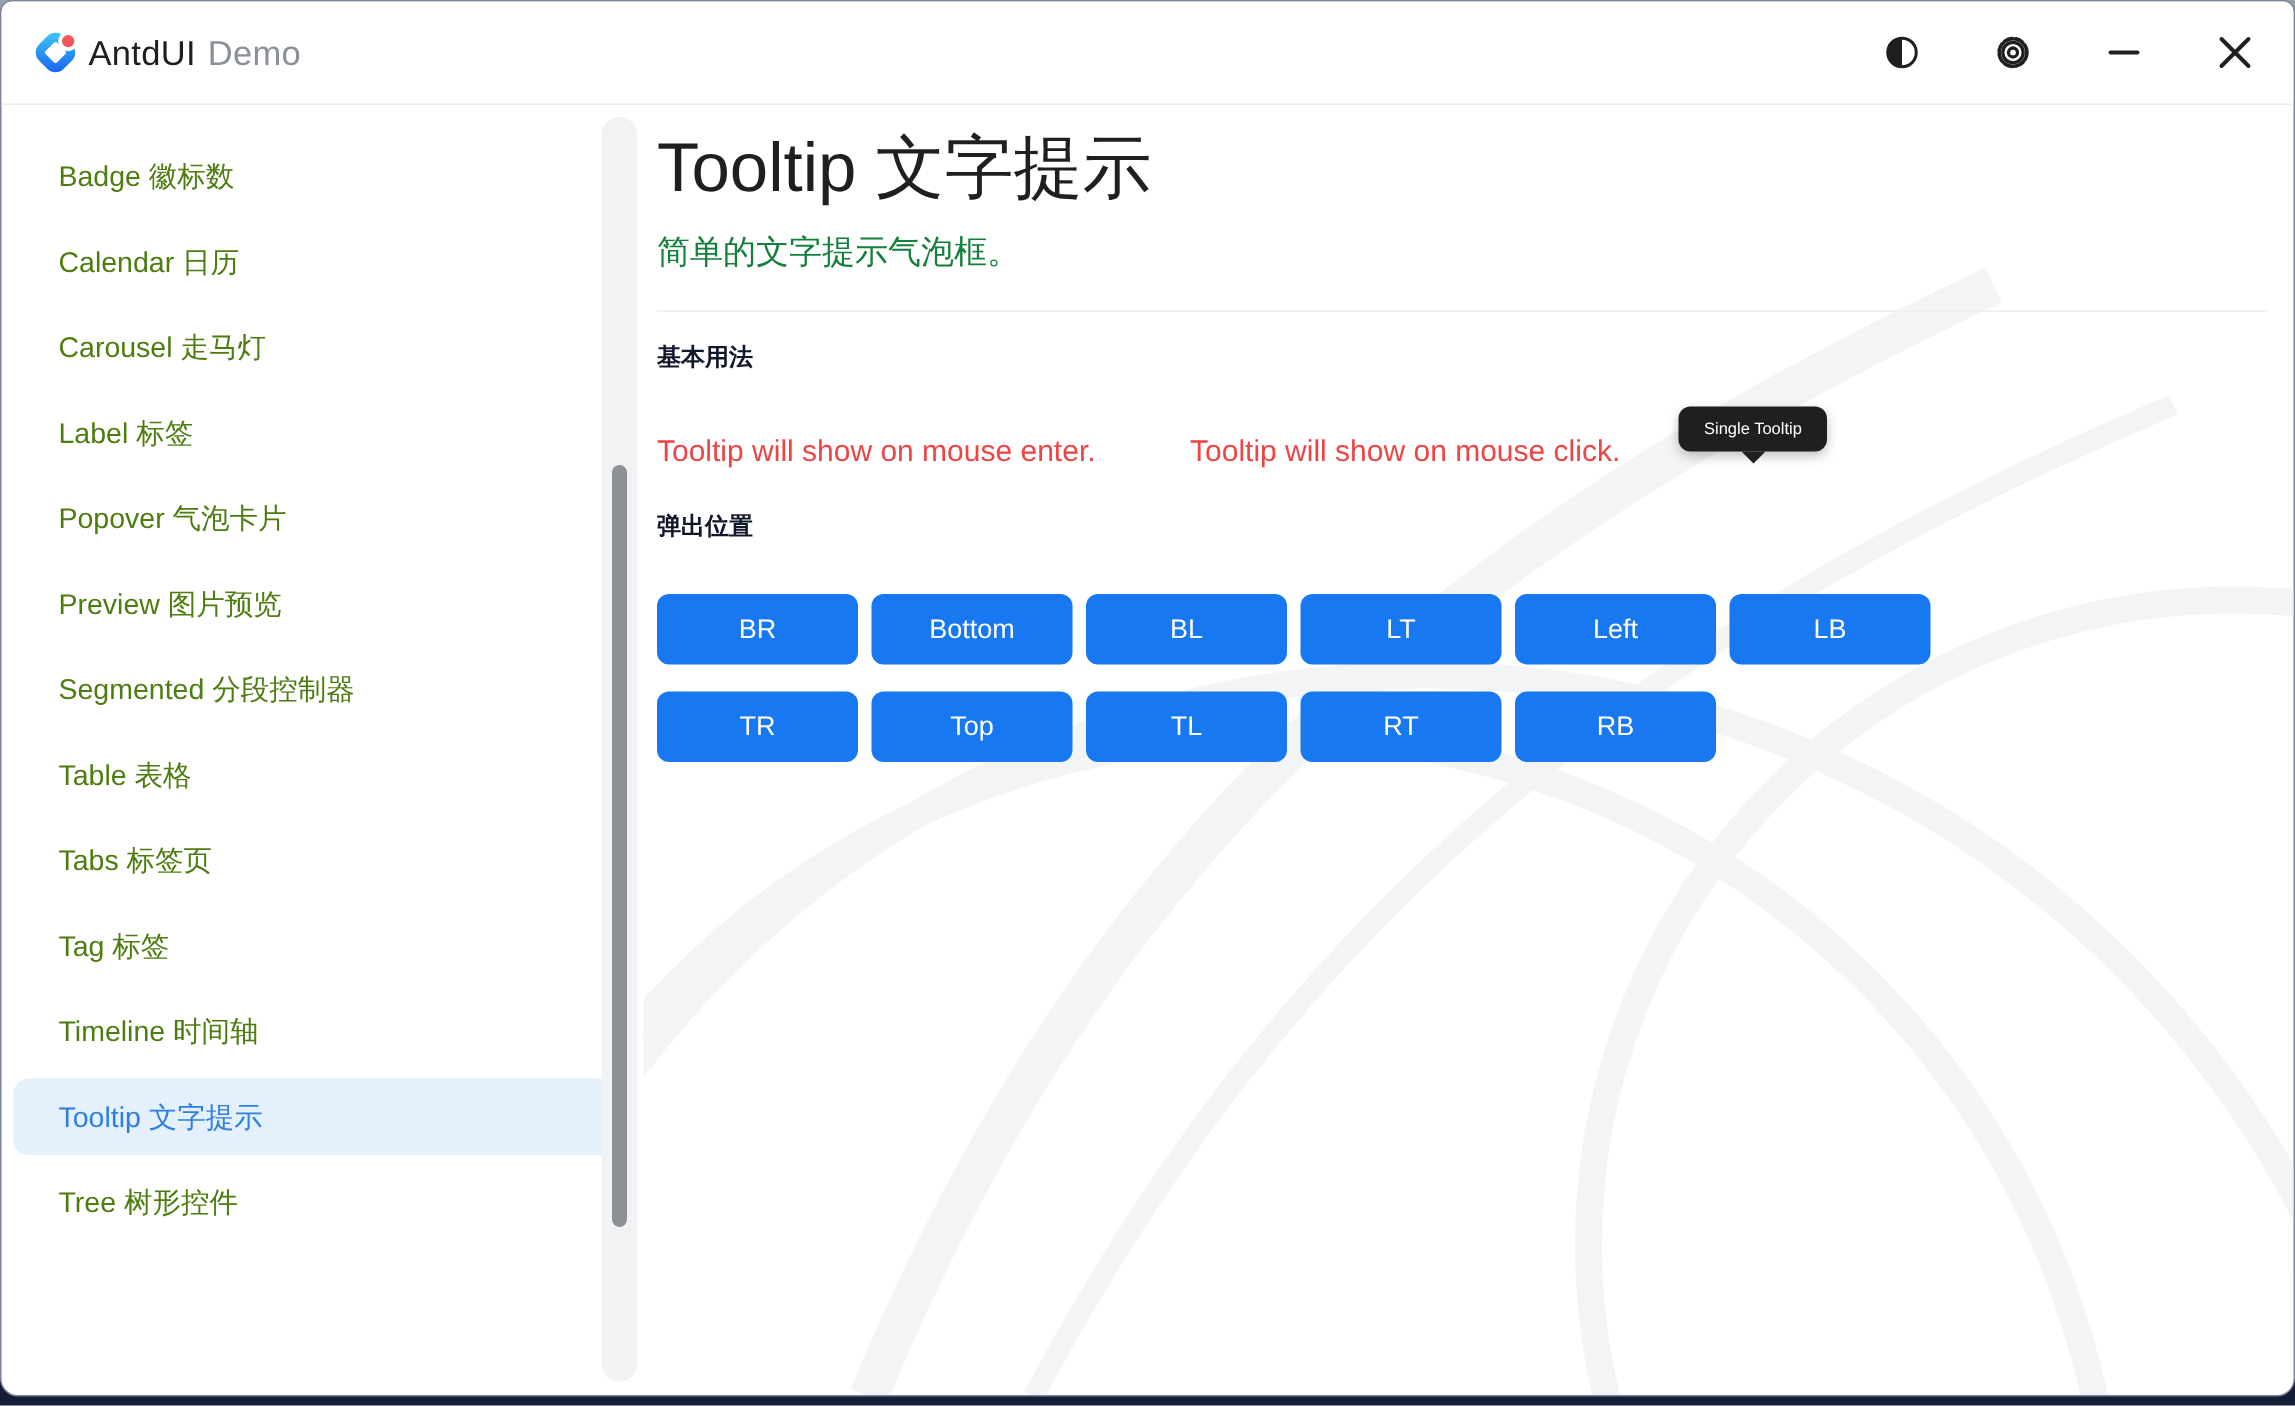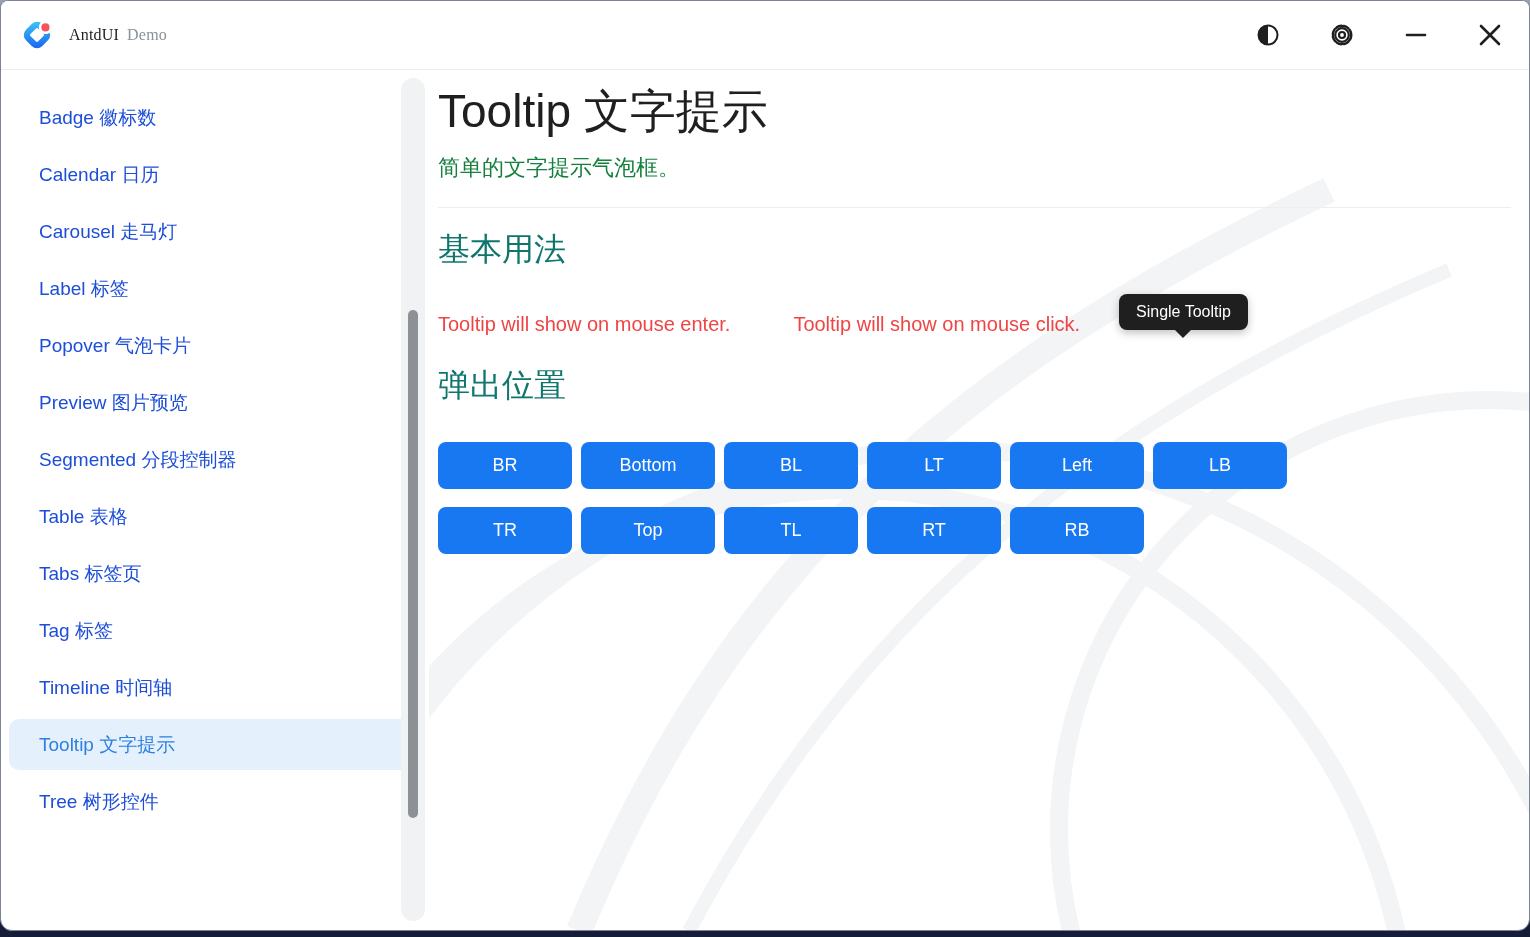--- a/index.html
+++ b/index.html
@@ -14,61 +14,61 @@
     background:#fff; border:1px solid #7b8496;
     border-radius:8px 8px 12px 12px; overflow:hidden;
   }
   
   .titlebar {
     height:69px; display:flex; align-items:center;
     padding:0 16px 0 20px; border-bottom:1px solid #ececec;
     background:#fff; position:relative; z-index:5;
   }
   .logo { width:32px; height:32px; flex:0 0 auto; }
-  .app-title { margin-left:16px; font-size:16px; color:#1f1f1f; letter-spacing:0.2px;font-family:Liberation Serif, serif; }
+  .app-title { margin-left:6px; font-size:23px; color:#1f1f1f; letter-spacing:0.2px; }
   .app-title .mode { color:#8a9099; margin-left:8px; }
   .tb-controls { margin-left:auto; display:flex; align-items:center; }
   .tb-btn {
     width:46px; height:46px; display:flex; align-items:center; justify-content:center;
     background:transparent; border:none; cursor:pointer; margin-left:28px; color:#1f1f1f;
   }
   .tb-btn svg { display:block; }
   
   .body-row { display:flex; height:861px; position:relative; }
   
   .deco { position:absolute; right:0; top:0; width:1100px; height:861px; pointer-events:none; z-index:0; }
   
   .sidebar { width:430px; flex:0 0 auto; position:relative; z-index:2; background:transparent; }
   .nav { list-style:none; padding-top:16px; }
   .nav li {
     height:51px; margin:6px 7px 6px 8px; display:flex; align-items:center;
-    padding-left:30px; font-size:19px; color:#1d4ed8; border-radius:10px;
+    padding-left:30px; font-size:19px; color:#4d7c0f; border-radius:10px;
     cursor:pointer; white-space:nowrap;
   }
   .nav li.selected { background:#e4f1fd; color:#2e7fe0; }
   .sb-track {
     position:absolute; left:400px; top:8px; bottom:10px; width:24px;
     background:#f1f2f4; border-radius:12px; z-index:3;
   }
   .sb-thumb {
     position:absolute; left:7px; width:10px; top:232px; height:508px;
     background:#8d9196; border-radius:6px; cursor:grab;
   }
   
   .content { flex:1; position:relative; z-index:1; padding:14px 18px 0 7px; }
   .page-title { font-size:46px; font-weight:400; color:#1f1f1f; line-height:1.2; }
   .page-subtitle { font-size:22px; color:#15803d; margin-top:14px; }
   .divider { border:none; border-top:1px solid #eeeeee; margin-top:24px; }
-  .section-h { font-size:32px; font-weight:400; color:#0f766e; margin-top:20px; }
+  .section-h { font-size:16px; font-weight:700; color:#0f172a; margin-top:20px; }
   .demo-row { margin-top:32px; display:flex; align-items:center; position:relative; height:40px; }
   .demo-text { font-size:20px; color:#ef4444; cursor:default; }
   .demo-text + .demo-text { margin-left:63px; }
   .tooltip {
     position:absolute; left:681px; top:-10px;
-    background:#1f1f1f; color:#ffffff; font-size:16px;
+    background:#1f1f1f; color:#ffffff; font-size:11px;
     padding:9px 17px; border-radius:8px; white-space:nowrap;
     box-shadow:0 3px 8px rgba(0,0,0,0.25);
   }
   .tooltip::after {
     content:""; position:absolute; top:100%; left:50%; margin-left:-8px;
     border:8px solid transparent; border-top-color:#1f1f1f;
   }
   .section-h.placement { }
   .btn-grid { margin-top:34px; display:flex; flex-direction:column; gap:18px; }
   .btn-row { display:flex; gap:9px; }

